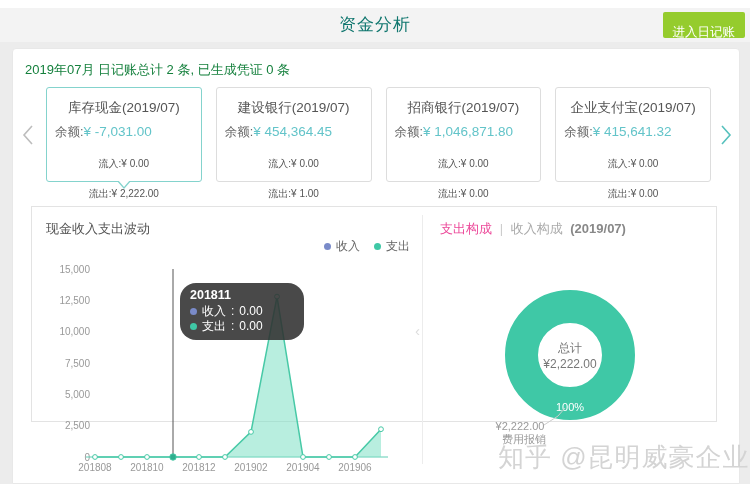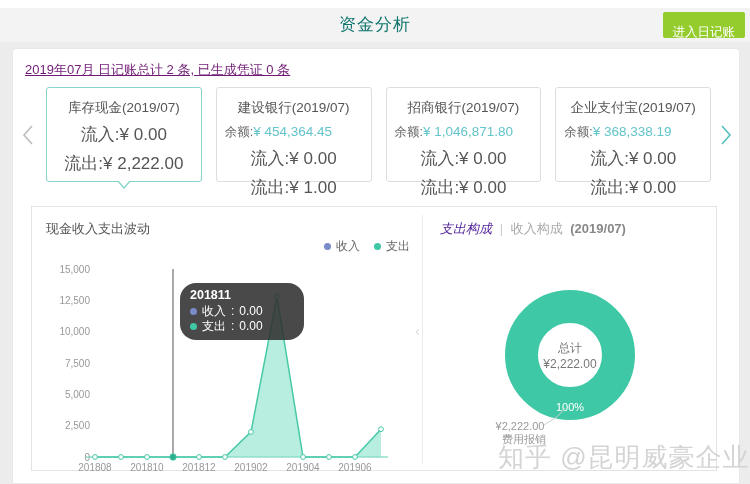--- a/index.html
+++ b/index.html
@@ -6,53 +6,53 @@
   html,body { width:750px; height:484px; overflow:hidden; background:#ececec;
     font-family:"Liberation Sans", sans-serif; position:relative; }
   .topstrip { position:absolute; left:0; top:0; width:750px; height:8px; background:#ffffff; }
   .topbar { position:absolute; left:0; top:8px; width:750px; height:34px; background:#f3f3f3; }
   .page-title { text-align:center; line-height:34px; font-size:17px; color:#0f766e; letter-spacing:1px; }
   .journal-btn { position:absolute; right:5px; top:4px; height:26px; padding:12px 10px;
     background:#95cc2d; color:#fff; border:none; border-radius:2px; font-size:12.5px;
     font-family:"Liberation Sans",sans-serif; cursor:pointer; }
   .panel { position:absolute; left:12px; top:48px; width:728px; height:436px; background:#fff;
     border:1px solid #e8e8e8; border-radius:4px 4px 0 0; }
-  .summary { position:absolute; left:12px; top:12px; font-size:13px; color:#701a75;text-decoration:underline; }
+  .summary { position:absolute; left:12px; top:12px; font-size:13px; color:#15803d; }
   .cards-row { position:absolute; left:6px; top:38px; width:716px; height:100px;
     display:flex; align-items:flex-start; }
   .carousel-btn { width:18px; height:95px; display:flex; align-items:center; justify-content:center;
     background:transparent; border:none; cursor:pointer; }
   .acct-card { width:156px; height:95px; background:#fff; border:1px solid #ddd; border-radius:3px;
     margin-left:14px; position:relative; cursor:pointer; }
   .acct-card.first { margin-left:9px; }
   .acct-card.selected { border:1px solid #84d3cd; }
   .acct-card.selected::before { content:""; position:absolute; left:50%; margin-left:-7px; bottom:-8px;
     border:7px solid transparent; border-bottom:none; border-top:8px solid #84d3cd; }
   .acct-card.selected::after { content:""; position:absolute; left:50%; margin-left:-6px; bottom:-6px;
     border:6px solid transparent; border-bottom:none; border-top:7px solid #fff; }
   .acct-title { margin-top:11px; text-align:center; font-size:13.5px; color:#555; }
   .acct-balance { margin:7px 0 0 8px; font-size:12.5px; color:#666; }
   .acct-balance .val { color:#63c4c9; font-size:13.5px; }
-  .acct-flow { text-align:center; margin-top:6px; font-size:17px; color:#555; }
-  .charts-box { position:absolute; left:18px; top:157px; width:686px; height:265px;
+  .acct-flow { text-align:center; margin-top:16px; font-size:10px; color:#555; }
+  .charts-box { position:absolute; left:18px; top:157px; width:686px; height:216px;
     border:1px solid #e3e3e3; background:#fff; }
   .chart-title { position:absolute; left:14px; top:13px; font-size:13px; color:#555; }
   .legend { position:absolute; left:292px; top:31px; display:flex; gap:14px; font-size:12px; color:#666; }
   .legend-item { display:flex; align-items:center; gap:5px; cursor:pointer; }
   .dot { width:7px; height:7px; border-radius:50%; display:inline-block; }
   .chart-svg { position:absolute; left:0; top:0; }
   .tick { font-size:10px; fill:#999; font-family:"Liberation Sans",sans-serif; }
   .tooltip { position:absolute; left:148px; top:76px; width:124px; background:rgba(48,48,48,0.88);
     border-radius:16px; padding:5px 10px 6px 10px; color:#fff; z-index:5; }
   .tooltip .tt-title { font-size:12.5px; font-weight:bold; margin-bottom:2px; }
   .tt-row { font-size:12px; line-height:15px; display:flex; align-items:center; gap:5px; }
   .divider { position:absolute; left:390px; top:8px; height:249px; border-left:1px solid #ececec; }
   .divider-chev { position:absolute; left:383px; top:115px; color:#ddd; font-size:15px; }
   .donut-title { position:absolute; left:408px; top:13px; font-size:13px; }
-  .tab-active { color:#4c1d95; cursor:pointer;font-style:italic; }
+  .tab-active { color:#ec4899; cursor:pointer; }
   .tab-sep { color:#ccc; margin:0 4px; }
   .tab-inactive { color:#aaa; cursor:pointer;font-family:Liberation Mono, monospace; }
   .tab-period { color:#888; margin-left:4px;font-weight:bold; }
   .donut-svg { position:absolute; left:400px; top:68px; }
   .donut-text { font-family:"Liberation Sans",sans-serif; }
   .watermark { position:absolute; left:498px; top:440px; font-size:26px; font-weight:normal;
     color:#d4d4d4; letter-spacing:1px; white-space:nowrap; z-index:10; }
   svg { overflow:visible; }
 </style>
 </head>
@@ -69,41 +69,42 @@
 
   <div class="cards-row">
     <button class="carousel-btn">
       <svg width="12" height="22" viewBox="0 0 12 22">
         <polyline points="10,2 2,11 10,20" fill="none" stroke="#bdbdbd" stroke-width="1.6"></polyline>
       </svg>
     </button>
 
     <div class="acct-card first selected">
       <div class="acct-title">库存现金(2019/07)</div>
+      <div class="acct-balance"><span>余额:</span><span class="val">¥ -7,031.00</span></div>
       <div class="acct-flow"><span>流入:</span><span>¥ 0.00</span></div>
       <div class="acct-flow"><span>流出:</span><span>¥ 2,222.00</span></div>
     </div>
 
     <div class="acct-card">
       <div class="acct-title">建设银行(2019/07)</div>
       <div class="acct-balance"><span>余额:</span><span class="val">¥ 454,364.45</span></div>
       <div class="acct-flow"><span>流入:</span><span>¥ 0.00</span></div>
       <div class="acct-flow"><span>流出:</span><span>¥ 1.00</span></div>
     </div>
 
     <div class="acct-card">
       <div class="acct-title">招商银行(2019/07)</div>
       <div class="acct-balance"><span>余额:</span><span class="val">¥ 1,046,871.80</span></div>
       <div class="acct-flow"><span>流入:</span><span>¥ 0.00</span></div>
       <div class="acct-flow"><span>流出:</span><span>¥ 0.00</span></div>
     </div>
 
     <div class="acct-card">
       <div class="acct-title">企业支付宝(2019/07)</div>
-      <div class="acct-balance"><span>余额:</span><span class="val">¥ 368,338.19</span></div>
+      <div class="acct-balance"><span>余额:</span><span class="val">¥ 415,641.32</span></div>
       <div class="acct-flow"><span>流入:</span><span>¥ 0.00</span></div>
       <div class="acct-flow"><span>流出:</span><span>¥ 0.00</span></div>
     </div>
 
     <button class="carousel-btn" style="margin-left:6px;">
       <svg width="12" height="22" viewBox="0 0 12 22">
         <polyline points="2,2 10,11 2,20" fill="none" stroke="#56c1bd" stroke-width="1.6"></polyline>
       </svg>
     </button>
   </div>

